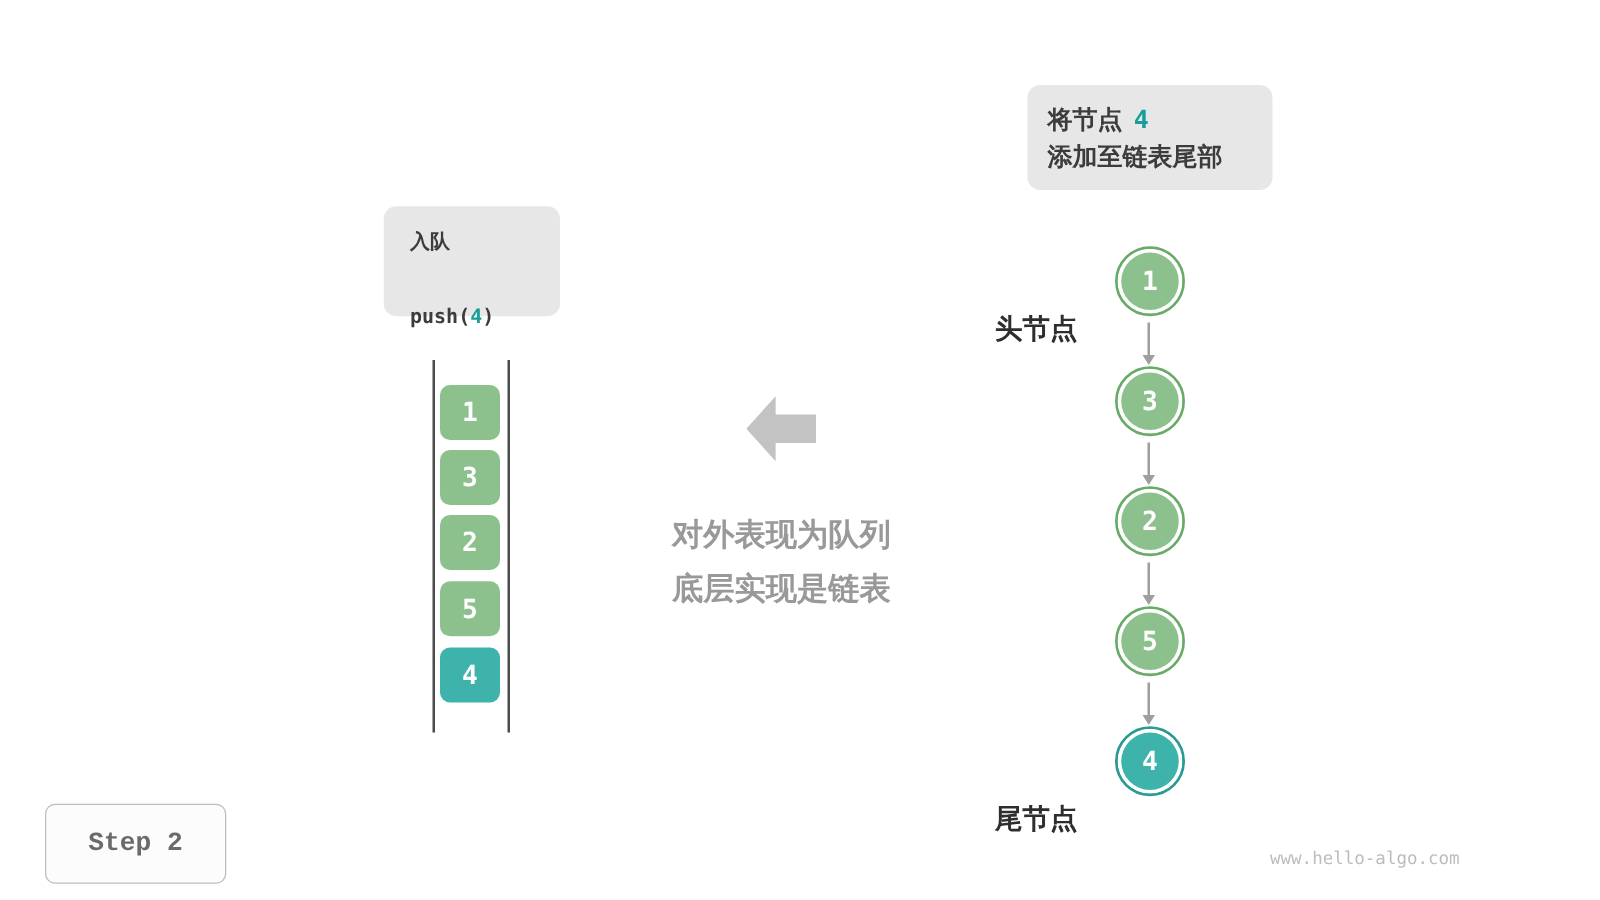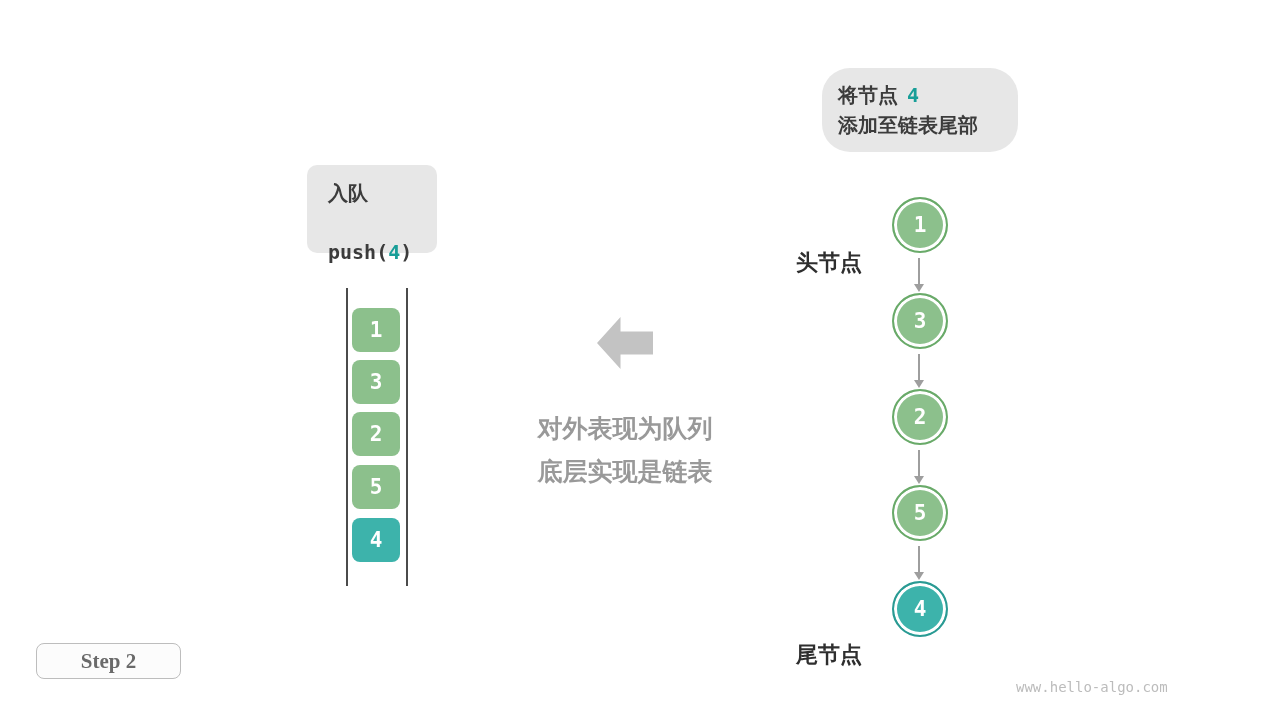--- a/index.html
+++ b/index.html
@@ -1,20 +1,20 @@
 <!DOCTYPE html>
 <html style="--green-fill: #8cc08c; --green-border: #69aa69; --teal-fill: #3db3ab; --teal-border: #2a9a93; --teal-text: #189e98; --box-bg: #e7e7e7; --gray-arrow: #c3c3c3; --gray-text: #999999;"><head>
 <meta charset="utf-8">
 <style>
   html,body{margin:0;padding:0;}
   body{width:1280px;height:720px;background:#ffffff;position:relative;overflow:hidden;font-family:"Liberation Sans",sans-serif;}
 
   .gray-box{position:absolute;background:var(--box-bg,#e7e7e7);border-radius:10px;color:#3c3c3c;}
-  .ann-box{left:822px;top:68px;width:196px;height:84px;padding:12px 16px;font-size:20px;font-weight:600;line-height:30px;box-sizing:border-box;border-radius:28px;}
-  .op-box{left:307px;top:165px;width:130px;height:88px;padding:13px 21px;font-size:20px;font-weight:600;line-height:31px;box-sizing:border-box;}
+  .ann-box{left:822px;top:68px;width:196px;height:84px;padding:12px 16px;font-size:20px;font-weight:600;line-height:30px;box-sizing:border-box;}
+  .op-box{left:307px;top:165px;width:141px;height:88px;padding:13px 21px;font-size:16px;font-weight:600;line-height:31px;box-sizing:border-box;}
   .teal-num{color:var(--teal-text,#189e98);font-family:"DejaVu Sans Mono",monospace;font-weight:bold;}
   .ann-gap{margin-left:9px;}
   .code-line{font-family:"DejaVu Sans Mono",monospace;font-weight:bold;color:#3c3c3c;margin-top:28px;}
 
   
   .wall{position:absolute;width:2px;top:288px;height:298px;background:#4b4b4b;}
   .wall-left{left:346px;}
   .wall-right{left:406px;}
   .stack-item{position:absolute;left:352px;width:48px;height:44px;border-radius:8px;background:var(--green-fill,#8cc08c);color:#fff;font-family:"DejaVu Sans Mono",monospace;font-size:21px;font-weight:bold;display:flex;align-items:center;justify-content:center;}
   .stack-item[data-type="teal"]{background:var(--teal-fill,#3db3ab);}
@@ -29,21 +29,21 @@
   .ll-node{position:absolute;left:892px;width:56px;height:56px;border-radius:50%;background:var(--green-fill,#8cc08c);border:2px solid var(--green-border,#69aa69);box-shadow:inset 0 0 0 3px #ffffff;color:#fff;font-family:"DejaVu Sans Mono",monospace;font-size:21px;font-weight:bold;display:flex;align-items:center;justify-content:center;box-sizing:border-box;}
   .ll-node[data-type="teal"]{background:var(--teal-fill,#3db3ab);border-color:var(--teal-border,#2a9a93);}
   .np0{top:197px;}.np1{top:293px;}.np2{top:389px;}.np3{top:485px;}.np4{top:581px;}
   .connector{position:absolute;left:918px;width:2px;height:26px;background:#9e9e9e;}
   .connector::after{content:"";position:absolute;top:100%;left:-4px;border:5px solid transparent;border-top:8px solid #9e9e9e;}
   .cp0{top:258px;}.cp1{top:354px;}.cp2{top:450px;}.cp3{top:546px;}
   .node-label{position:absolute;width:122px;text-align:right;font-size:22px;font-weight:700;color:#2e2e2e;left:740px;margin-top:36px;}
   .head-label{top:212px;}
   .tail-label{top:604px;}
 
-  .step-box{position:absolute;left:36px;top:643px;width:145px;height:36px;background:#fcfcfc;border:1px solid #bdbdbd;border-radius:8px;display:flex;align-items:center;justify-content:center;font-family:Liberation Serif, serif;font-size:21px;font-weight:bold;color:#6a6a6a;box-sizing:border-box;}
+  .step-box{position:absolute;left:36px;top:643px;width:145px;height:64px;background:#fcfcfc;border:1px solid #bdbdbd;border-radius:8px;display:flex;align-items:center;justify-content:center;font-family:Liberation Mono, monospace;font-size:21px;font-weight:bold;color:#6a6a6a;box-sizing:border-box;}
   .watermark{position:absolute;left:1016px;top:679px;font-family:"DejaVu Sans Mono",monospace;font-size:14px;color:#bcbcbc;}
 </style>
 </head>
 <body>
 
 <div>
 
   <div class="gray-box ann-box">
     <div><span>将节点</span><span class="teal-num ann-gap">4</span></div>
     <div>添加至链表尾部</div>

